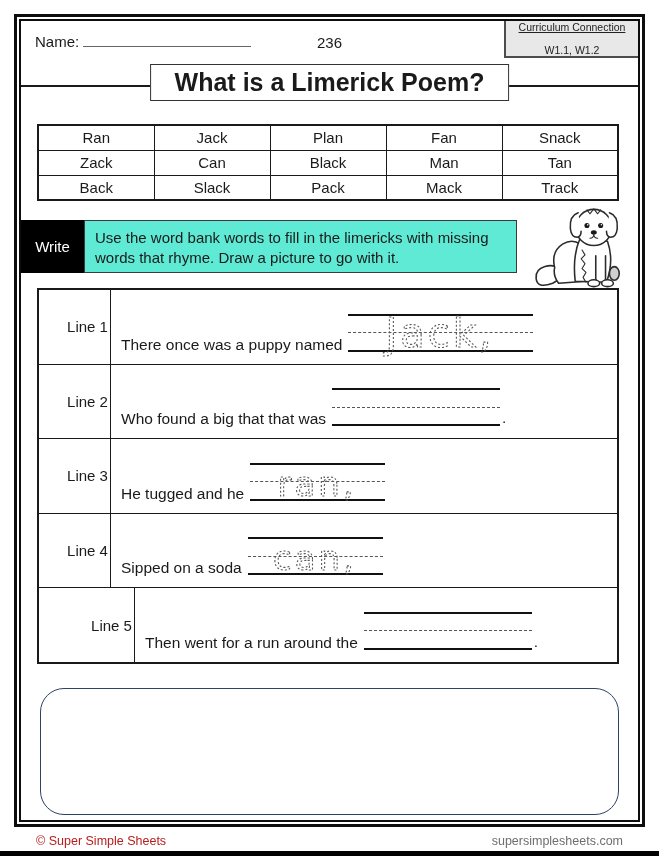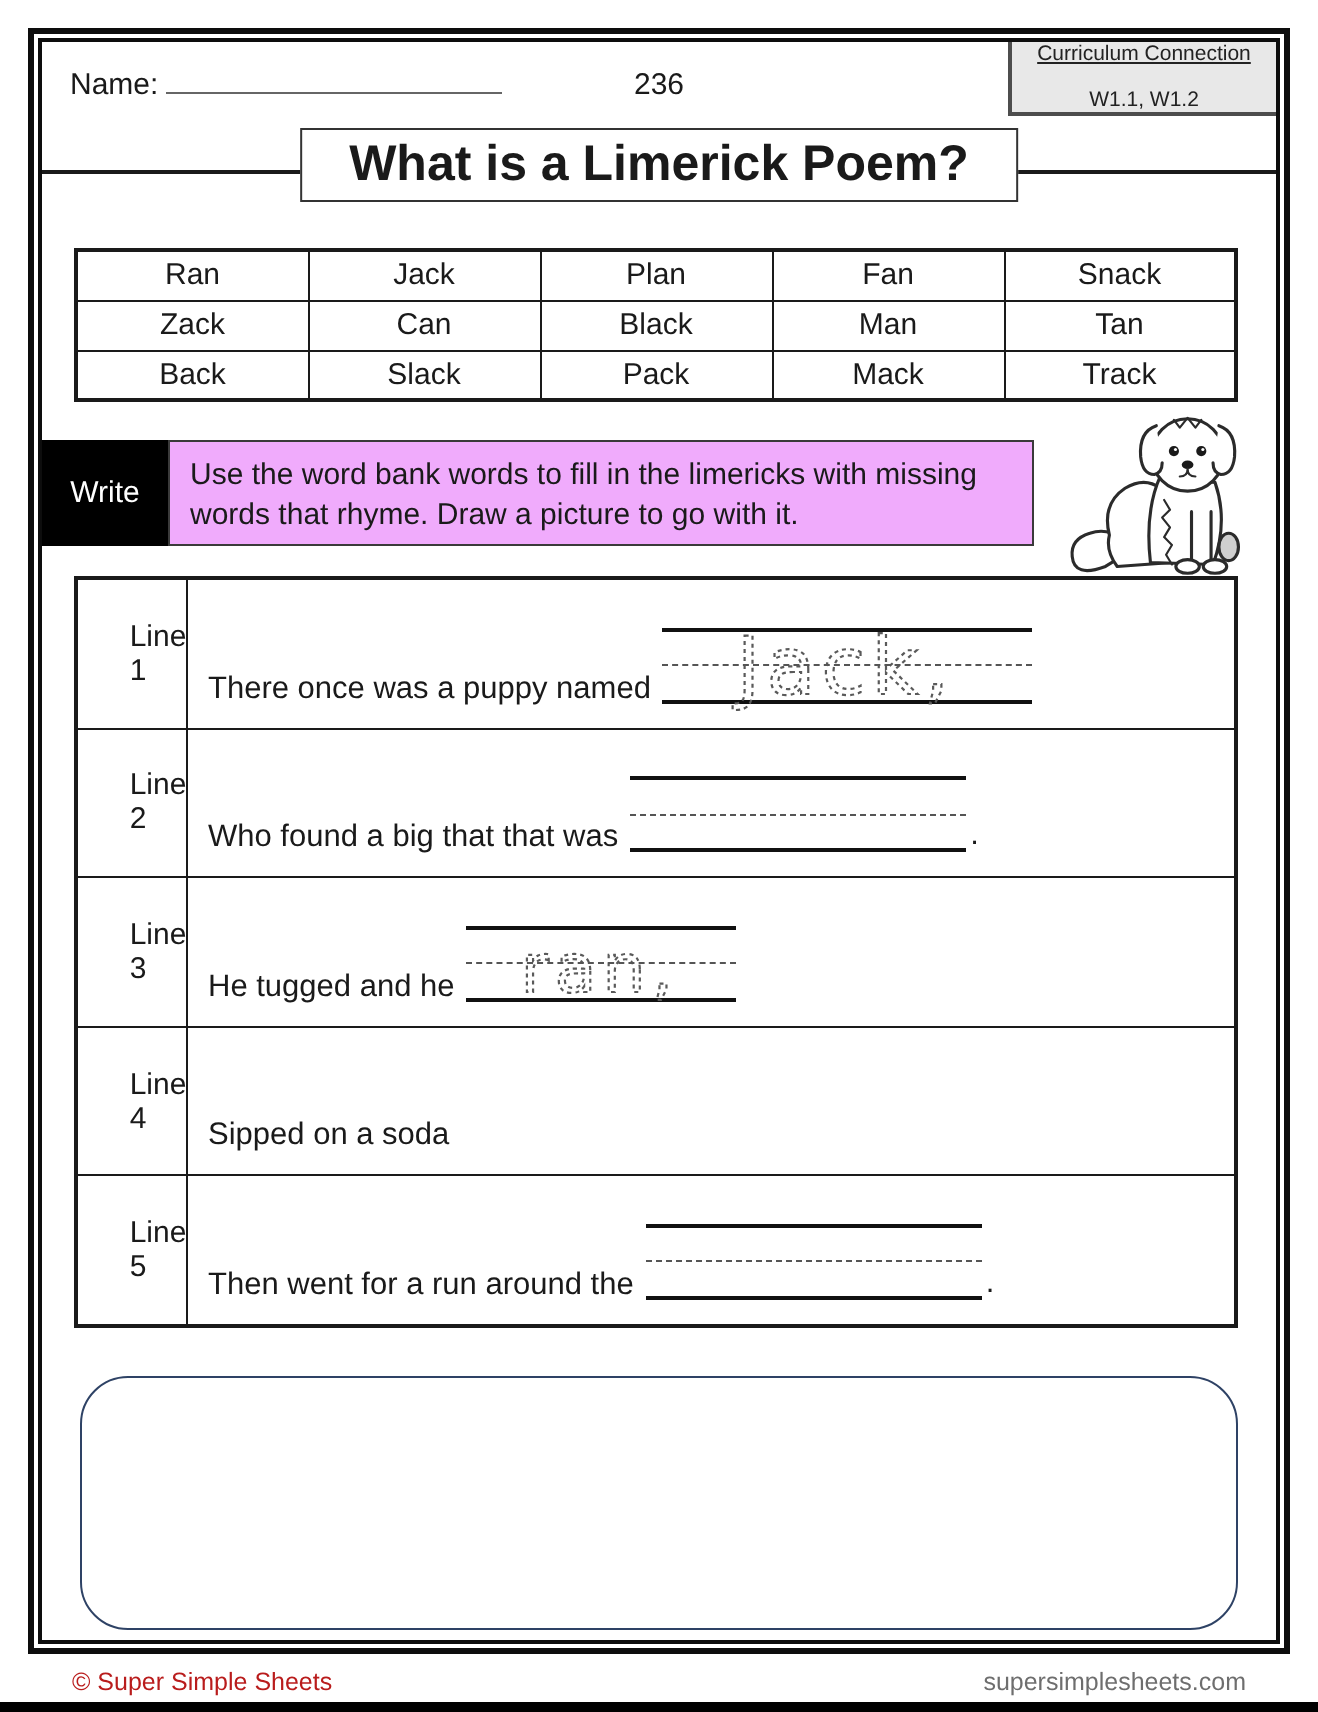--- a/index.html
+++ b/index.html
@@ -28,30 +28,30 @@
   
   .word-bank { position:absolute; left:16px; top:103px; width:582px; border-collapse:collapse; }
   .word-bank td { border:1.5px solid #1a1a1a; width:20%; height:25px;
                   text-align:center; font-size:15px; }
   .word-bank { border:2px solid #1a1a1a; }
 
   
   .write-row { position:absolute; left:0; top:199px; height:53px; display:flex; }
   .write-label { width:63px; height:53px; background:#000; color:#fff; font-size:15px;
                  display:flex; align-items:center; justify-content:center; }
-  .instr-box { width:433px; height:53px; background:#f0abfc; border:1.5px solid #3a3a3a;
+  .instr-box { width:433px; height:53px; background:#5eead4; border:1.5px solid #3a3a3a;
                padding:7px 10px; font-size:15px; line-height:1.33; }
   .dog { position:absolute; left:508px; top:184px; width:112px; height:88px; }
 
   
   .lim-table { position:absolute; left:16px; top:267px; width:582px; height:376px;
                border:2px solid #1a1a1a; display:flex; flex-direction:column; }
   .lim-row { flex:1; display:flex; border-bottom:1.5px solid #1a1a1a; }
-  .lim-row:last-child { border-bottom:none; }
-  .lim-label { width:55px; border-right:1.5px solid #1a1a1a; display:flex;
+  .lim-row:last-child { border-bottom:none;margin-left:24px; }
+  .lim-label { width:72px; border-right:1.5px solid #1a1a1a; display:flex;
                align-items:center; justify-content:center; font-size:15px;padding-left:26px; }
   .lim-cell { flex:1; position:relative; }
   .lim-content { position:absolute; left:10px; right:4px; bottom:11px;
                  display:flex; align-items:flex-end; gap:6px; }
   .lim-text { font-size:15.5px; line-height:1.1; white-space:nowrap; }
   .guide { position:relative; height:38px; margin-bottom:1px;
            border-top:2px solid #111; border-bottom:2px solid #111; }
   .guide::after { content:""; position:absolute; left:0; right:0; top:48%;
                   border-top:1.5px dashed #555; }
   .guide svg { position:absolute; left:0; top:0; width:100%; height:100%; overflow:visible; }
@@ -184,20 +184,25 @@
             <span class="trail"></span>
           </div>
         </div>
       </div>
 
       <div class="lim-row">
         <div class="lim-label">Line 4</div>
         <div class="lim-cell">
           <div class="lim-content">
             <span class="lim-text">Sipped on a soda</span>
+            <span class="guide g-w135">
+              <svg viewBox="0 0 135 34" preserveAspectRatio="xMidYMax meet">
+                  <text x="67" y="31" text-anchor="middle" font-size="34">can,</text>
+                </svg>
+            </span>
             <span class="trail"></span>
           </div>
         </div>
       </div>
 
       <div class="lim-row">
         <div class="lim-label">Line 5</div>
         <div class="lim-cell">
           <div class="lim-content">
             <span class="lim-text">Then went for a run around the</span>

